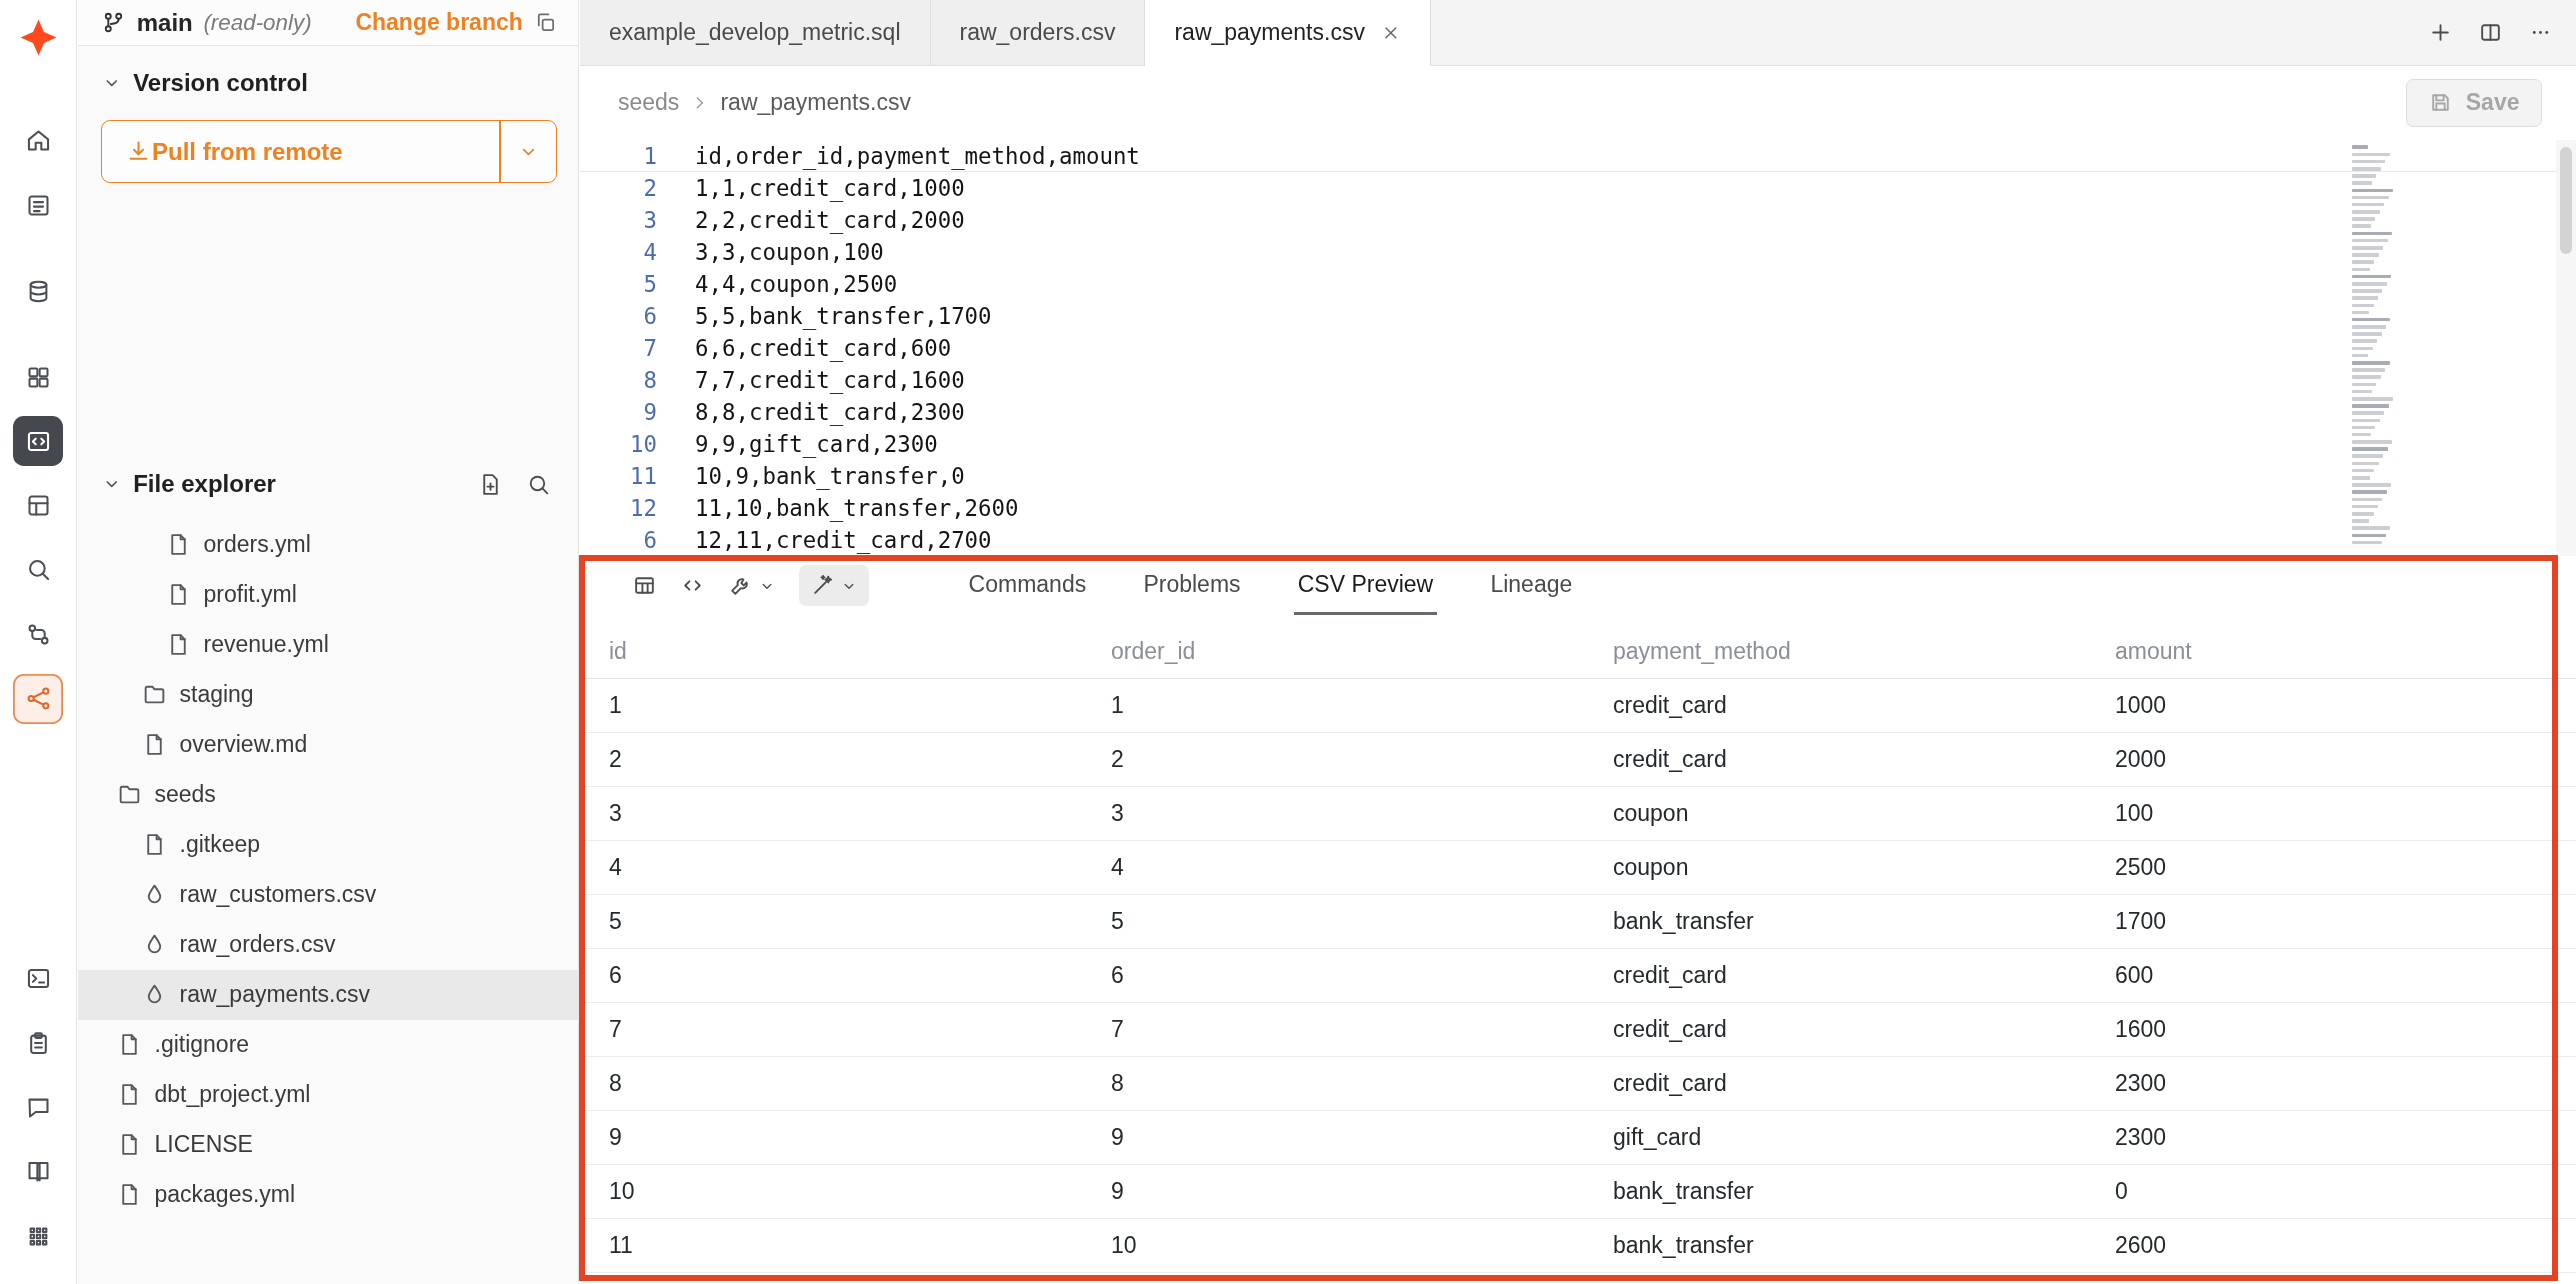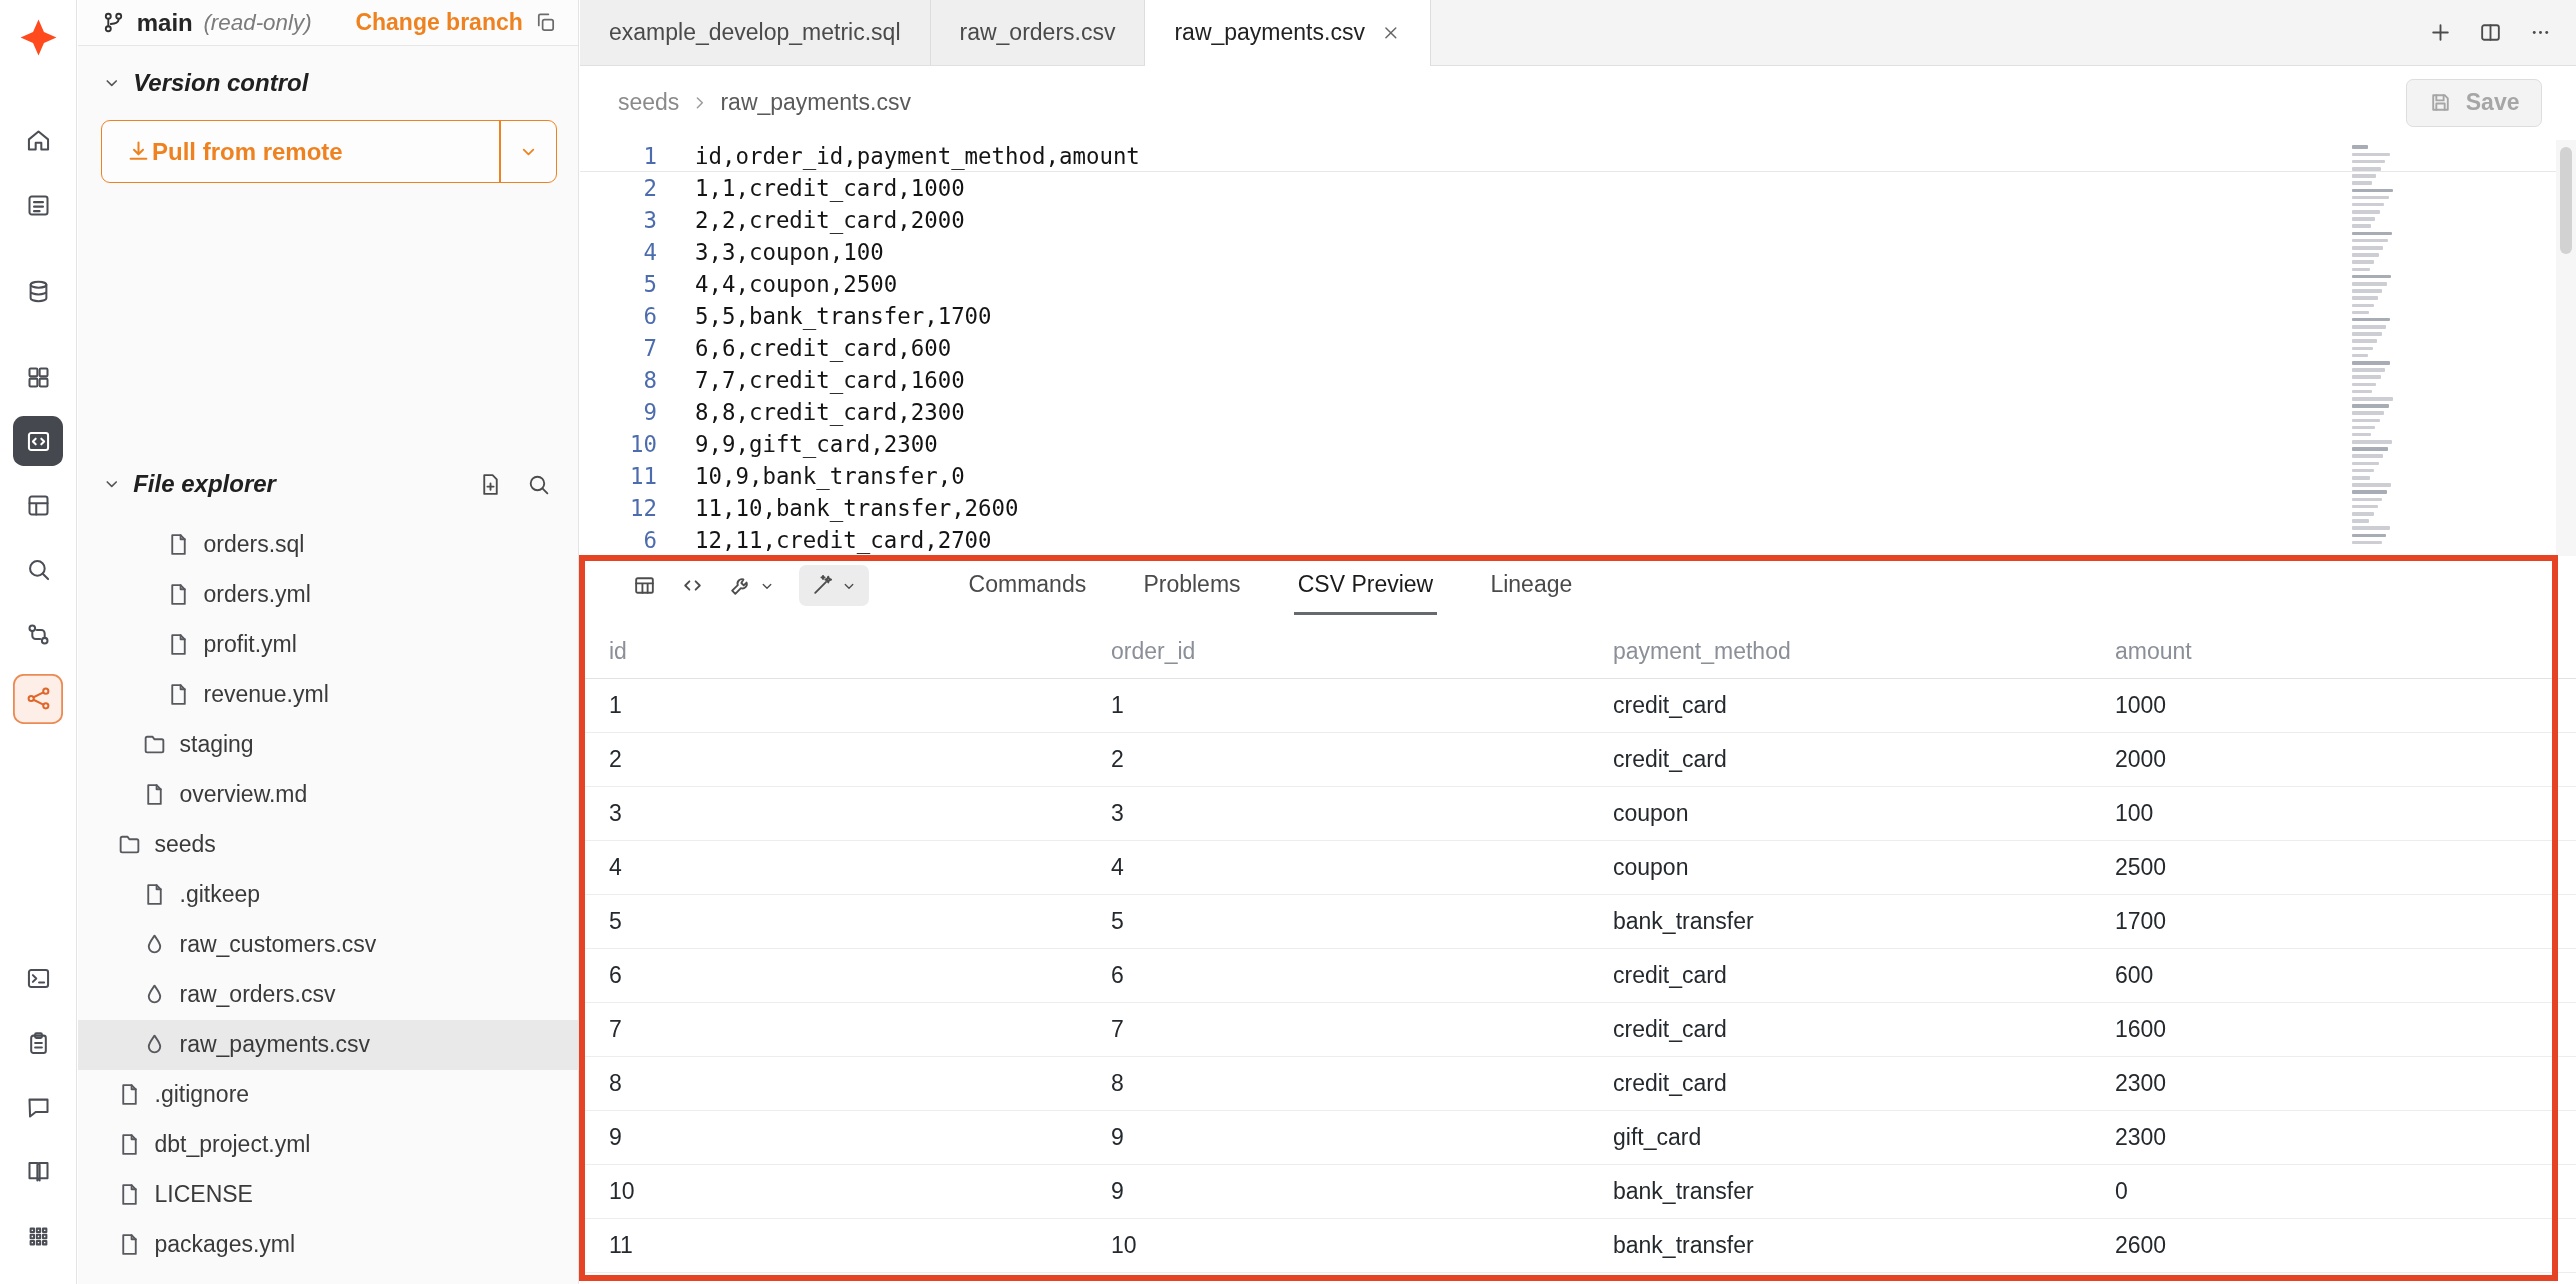--- a/index.html
+++ b/index.html
@@ -38,21 +38,21 @@
     height:46px; display:flex; align-items:center; gap:10.7px;
     padding:0 21.5px 0 23px; border-bottom:0.9px solid #e6e6e6; background:#fcfcfc;
   }
   .vc-header .branch-name { font-weight:700; color:#262626; font-size:24px; }
   .vc-header .branch-mode { font-style:italic; color:#7b7b7b; font-size:22.4px; }
   .vc-header .change-branch { margin-left:auto; color:#ef8220; font-weight:600; font-size:23px; cursor:pointer; white-space:nowrap; }
   .vc-header .copy-btn { color:#6b6b6b; cursor:pointer; }
 
   .section-head {
     display:flex; align-items:center; gap:10.7px; padding:23px 27px 9px 23px;
-    font-weight:700; color:#202020; font-size:24px;font-style:italic;
+    font-weight:700; color:#202020; font-size:24px;
   }
   .section-head .chev { color:#555; }
   .section-head .head-actions { margin-left:auto; display:flex; gap:23px; color:#4c4c4c; }
   .section-head .head-actions > span { cursor:pointer; }
 
   .pull-btn {
     margin:14.3px 21.5px 0 23px; height:63px; border:1.8px solid #ef8220; border-radius:9px;
     display:flex; align-items:stretch; background:#fdfdfd; overflow:hidden; cursor:pointer;
   }
   .pull-left { flex:1; display:flex; align-items:center; padding-left:23px; color:#ef8220; font-size:24px; font-weight:600; }
@@ -300,29 +300,20 @@
           </span>
         <span class="fe-act">
             <svg class="icn" width="25" height="25" viewBox="0 0 24 24">
               <circle cx="11" cy="11" r="6.5"></circle>
               <path d="M16 16l4.5 4.5"></path>
             </svg>
           </span>
       </span>
     </div>
     <div class="file-list">
-        <div class="fi lvl3">
-          <span class="fico">
-            <svg class="icn" width="25" height="25" viewBox="0 0 24 24">
-              <path d="M6 3h8l4 4v14H6z"></path>
-              <path d="M14 3v4h4"></path>
-            </svg>
-          </span>
-          <span>orders.sql</span>
-        </div>
         <div class="fi lvl3">
           <span class="fico">
             <svg class="icn" width="25" height="25" viewBox="0 0 24 24">
               <path d="M6 3h8l4 4v14H6z"></path>
               <path d="M14 3v4h4"></path>
             </svg>
           </span>
           <span>orders.yml</span>
         </div>
         <div class="fi lvl3">

